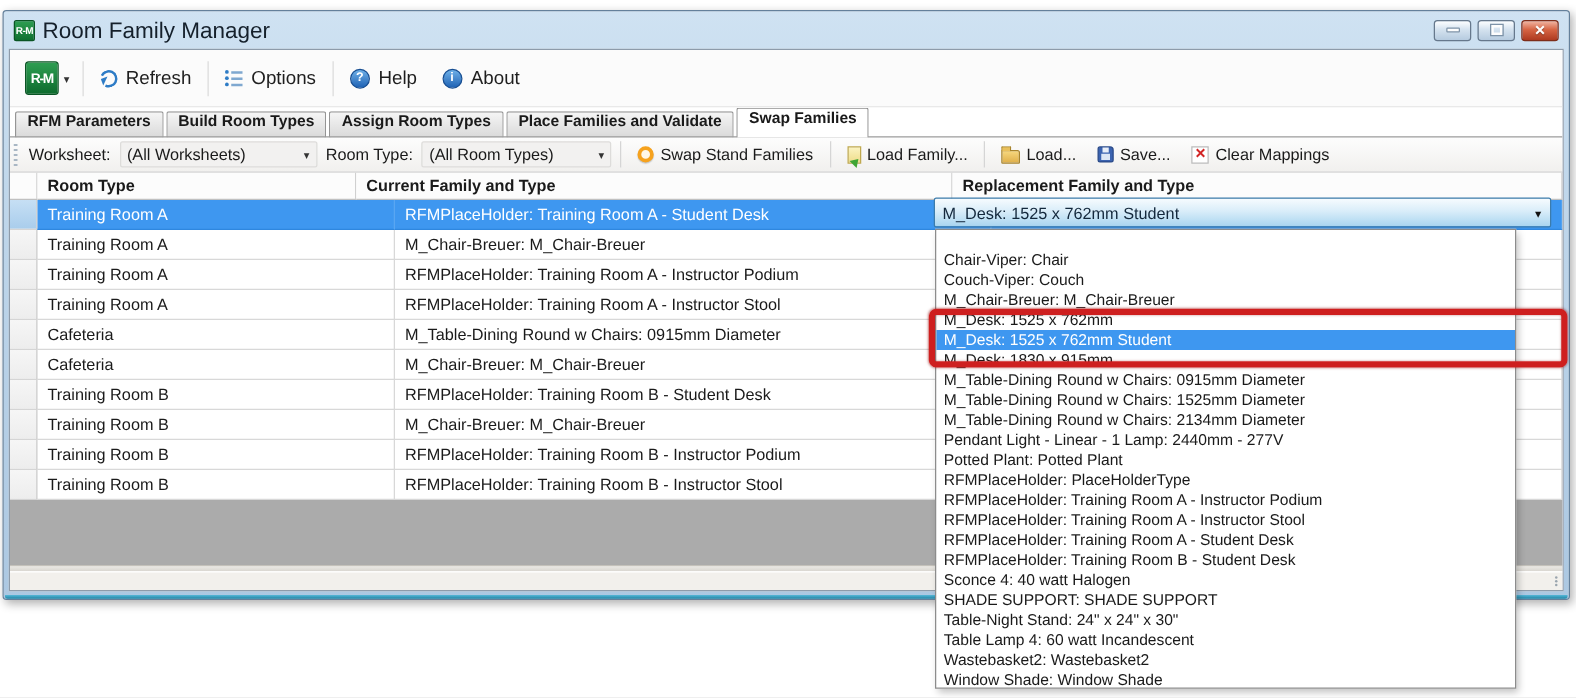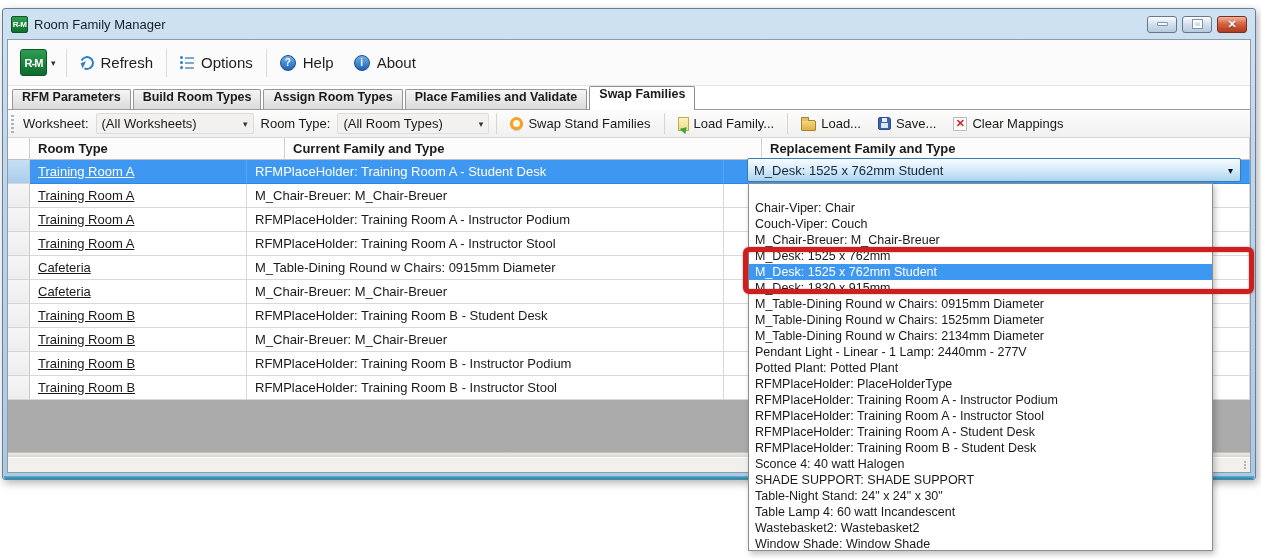--- a/index.html
+++ b/index.html
@@ -10,21 +10,21 @@
   .window { position:absolute; left:2px; top:8px; width:1254px; height:472px;
     background:linear-gradient(180deg,#CSEAF5 0%,#C3D9EC 30%,#ADC9E2 100%);
     background:linear-gradient(180deg,#CFE2F2 0%,#C0D7EB 30%,#ACC8E2 100%);
     border:1px solid #64809B; border-radius:3px; box-shadow:2px 3px 8px rgba(0,0,0,.3); }
   .window::after { content:''; position:absolute; left:1px; right:1px; bottom:0; height:3px;
     background:linear-gradient(180deg,#57B8D8,#1F84A5); border-radius:0 0 2px 2px; }
 
   .titlebar { height:30px; display:flex; align-items:center; padding:0 8px; gap:6px; }
   .title-logo { width:17px; height:17px; border-radius:2px; background:linear-gradient(180deg,#2E9E52,#0F7030);
     border:1px solid #0A5524; color:#fff; font-size:8px; font-weight:bold; display:flex; align-items:center; justify-content:center; letter-spacing:-0.5px; }
-  .title-text { font-size:13px; color:#15202B; }
+  .title-text { font-size:18px; color:#15202B; }
   .win-buttons { margin-left:auto; display:flex; gap:5px; }
   .win-btn { width:30px; height:17px; border-radius:3px; border:1px solid #66788C;
     background:linear-gradient(180deg,#FDFEFF,#D4E2EF 45%,#B6CBDF); display:flex; align-items:center; justify-content:center; cursor:pointer; }
   .win-btn.close { background:linear-gradient(180deg,#F0B5A2,#D66443 45%,#AE3A20); border-color:#7E2D1A;
     color:#fff; font-size:11px; font-weight:bold; text-shadow:0 1px 1px rgba(0,0,0,.4); }
   .min-bar { width:11px; height:4px; background:#FDFDFD; border:1px solid #7E93A8; border-radius:1px; }
   .max-box { width:9px; height:8px; border:2px solid #FDFDFD; outline:1px solid #7E93A8; background:transparent; }
 
   .window-body { position:absolute; left:4px; right:4px; top:30px; bottom:6px; background:#fff;
     border:1px solid #8D9BAA; display:flex; flex-direction:column; overflow:hidden; }
@@ -81,21 +81,21 @@
   .gh-cell { display:flex; align-items:center; padding:0 8px; font-size:13px; font-weight:bold; color:#1A1A1A;
     border-right:1px solid #D0D0D0; border-bottom:1px solid #C0C0C0; background:#FCFCFC; overflow:hidden; white-space:nowrap; }
   .gh-rowhdr { width:22px; padding:0; }
   .gh-c1 { width:255px; }
   .gh-c2 { width:477px; }
   .gh-c3 { flex:1; }
   .grid-row { display:flex; height:24px; background:#fff; cursor:default; }
   .gr-rowhdr { width:22px; background:linear-gradient(180deg,#F6F6F6,#EDEDED); border-right:1px solid #C9C9C9; border-bottom:1px solid #D5D5D5; }
   .gr-cell { display:flex; align-items:center; padding:0 8px; font-size:13px; color:#1A1A1A;
     border-right:1px solid #D8D8D8; border-bottom:1px solid #D8D8D8; white-space:nowrap; overflow:hidden; }
-  .gr-c1 { width:217px;text-decoration:underline; }
+  .gr-c1 { width:286px; }
   .gr-c2 { width:477px; }
   .gr-c3 { flex:1; }
   .grid-row.selected .gr-cell { background:#3E97F0; color:#fff; border-right-color:#59A6F2; border-bottom-color:#2F87DF; }
   .grid-row.selected .gr-rowhdr { background:linear-gradient(180deg,#C6DFF4,#A9CDEC); }
 
   .bottom-strip { height:5px; background:linear-gradient(180deg,#EBE9E4,#D9D6D0); border-top:1px solid #C4C1BA; }
   .statusbar { height:15px; background:#F2F0EC; border-top:1px solid #FFFFFF; display:flex; align-items:center; justify-content:flex-end; padding:0 4px; }
   .resize-grip { display:flex; flex-direction:column; gap:1px; }
   .resize-grip i { width:2px; height:2px; background:#9AA5AE; border-radius:50%; }
 

